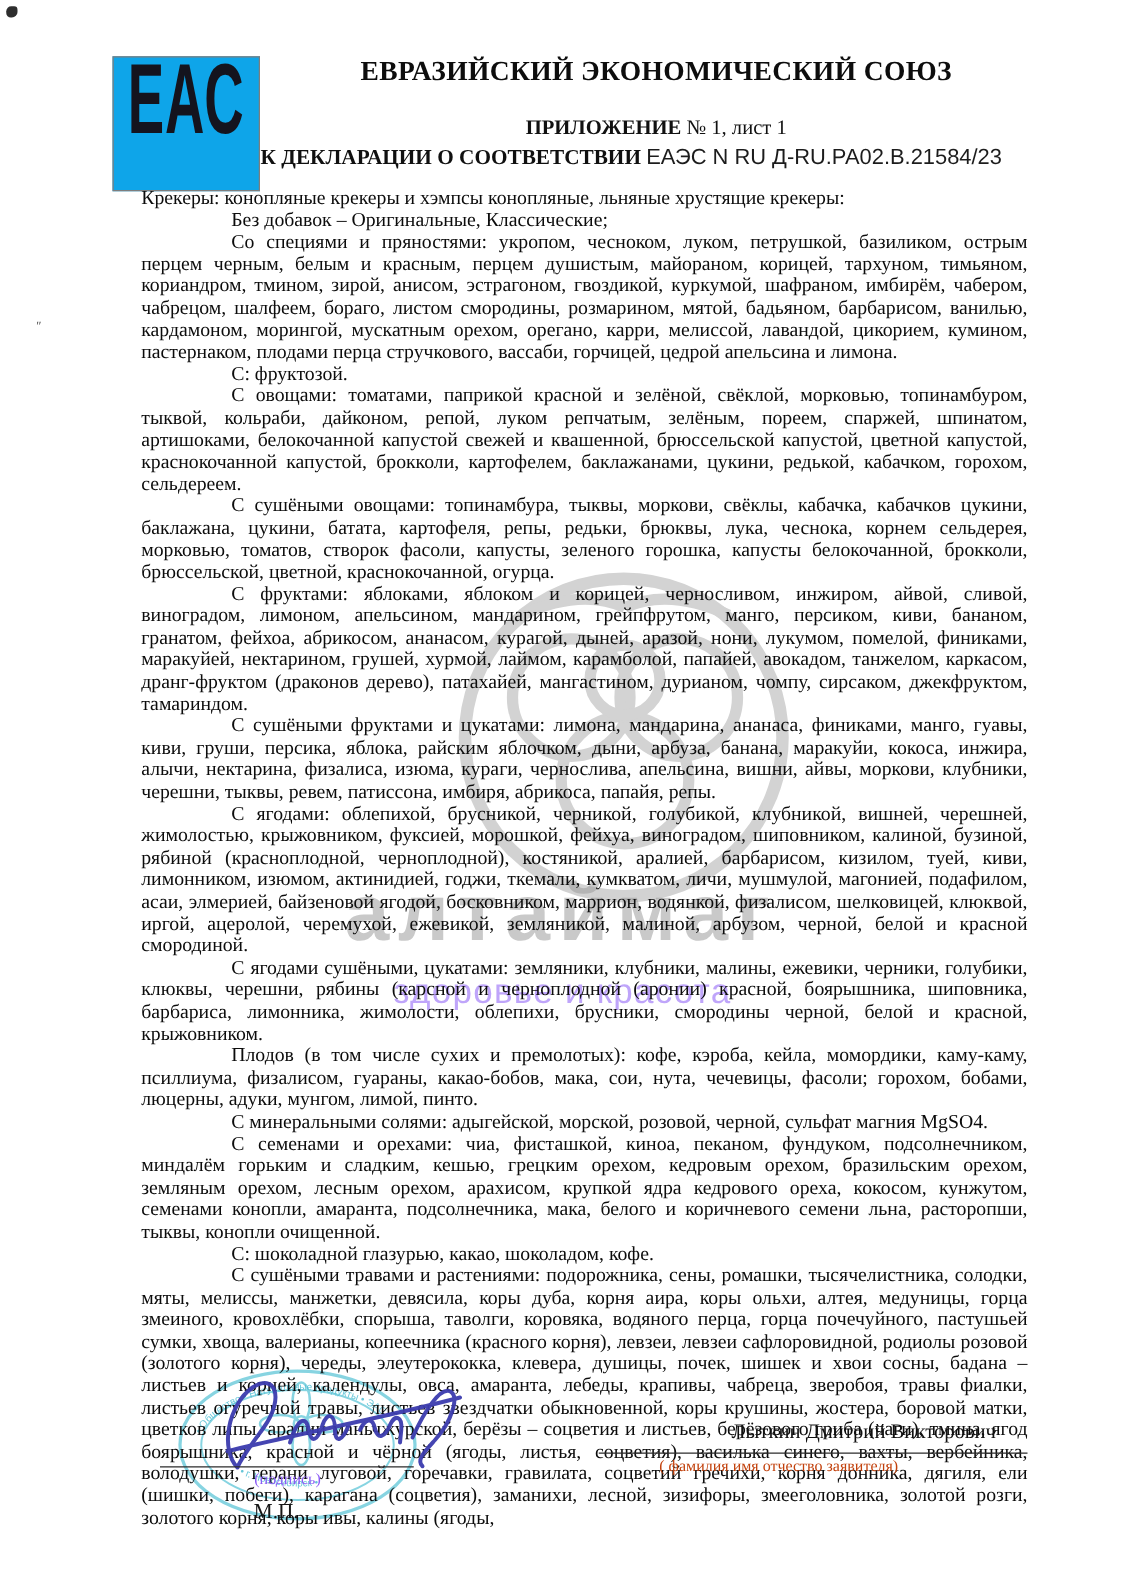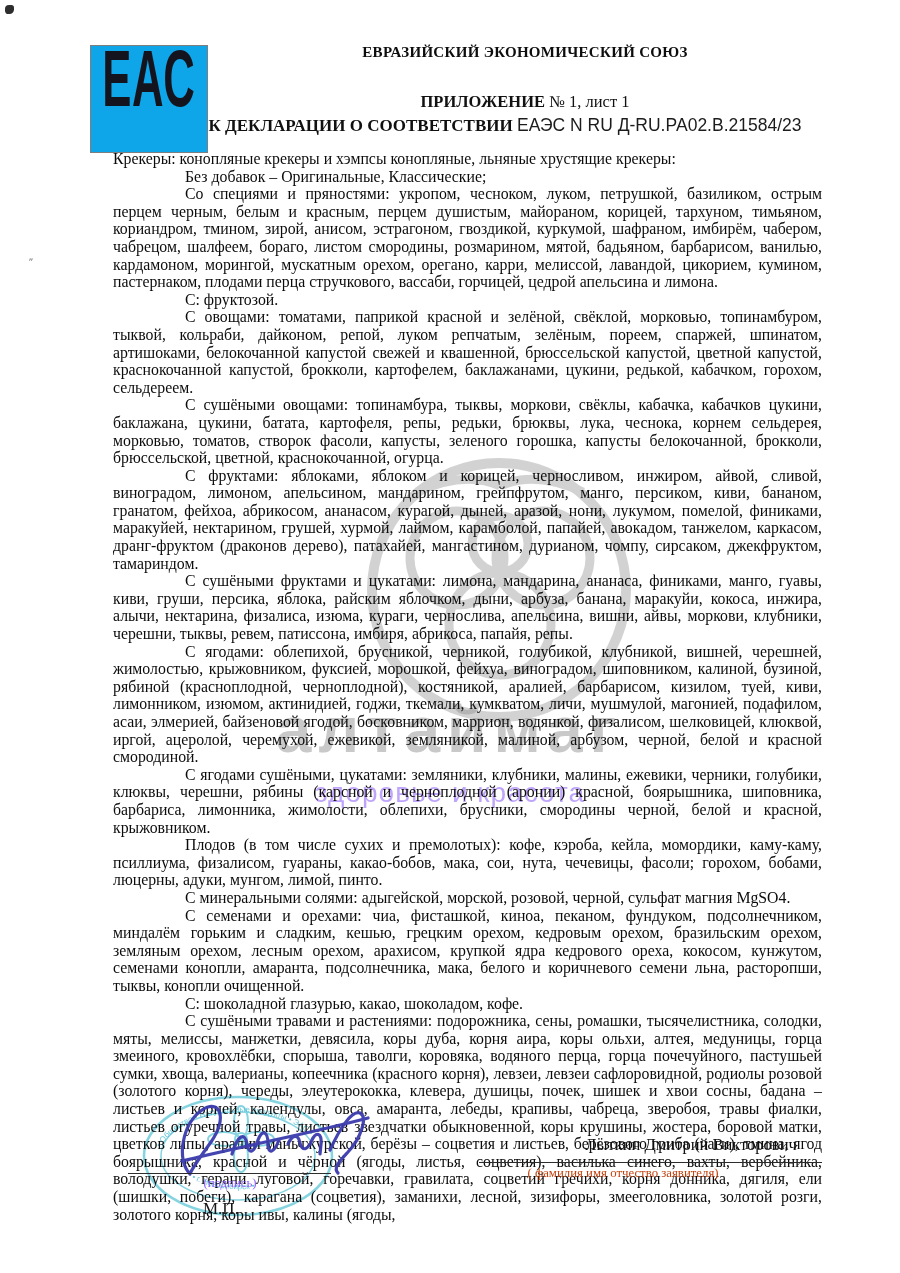--- a/index.html
+++ b/index.html
@@ -13,21 +13,21 @@
     background:#0ea5e9;border:1px solid #7e7e7e;
     display:flex;align-items:flex-start;justify-content:center;overflow:hidden;
   }
   .eac-logo span{
     font-family:"Liberation Sans",sans-serif;font-weight:bold;
     font-size:56px;color:#14141e;letter-spacing:1px;
     transform:scale(0.78,1.42);transform-origin:center;
   }
   .hdr-union{
     position:absolute;left:150px;top:44px;width:750px;text-align:center;
-    font-weight:bold;font-size:15px;letter-spacing:0.3px;color:#0d0d0d;
+    font-weight:bold;font-size:22px;letter-spacing:0.3px;color:#0d0d0d;
   }
   .hdr-appendix{
     position:absolute;left:150px;top:92px;width:750px;text-align:center;
     font-size:16.5px;color:#111;
   }
   .hdr-appendix .b{font-weight:bold;}
   .hdr-decl{
     position:absolute;left:110px;top:115px;width:790px;text-align:center;
     font-size:17px;color:#101010;white-space:nowrap;
   }

